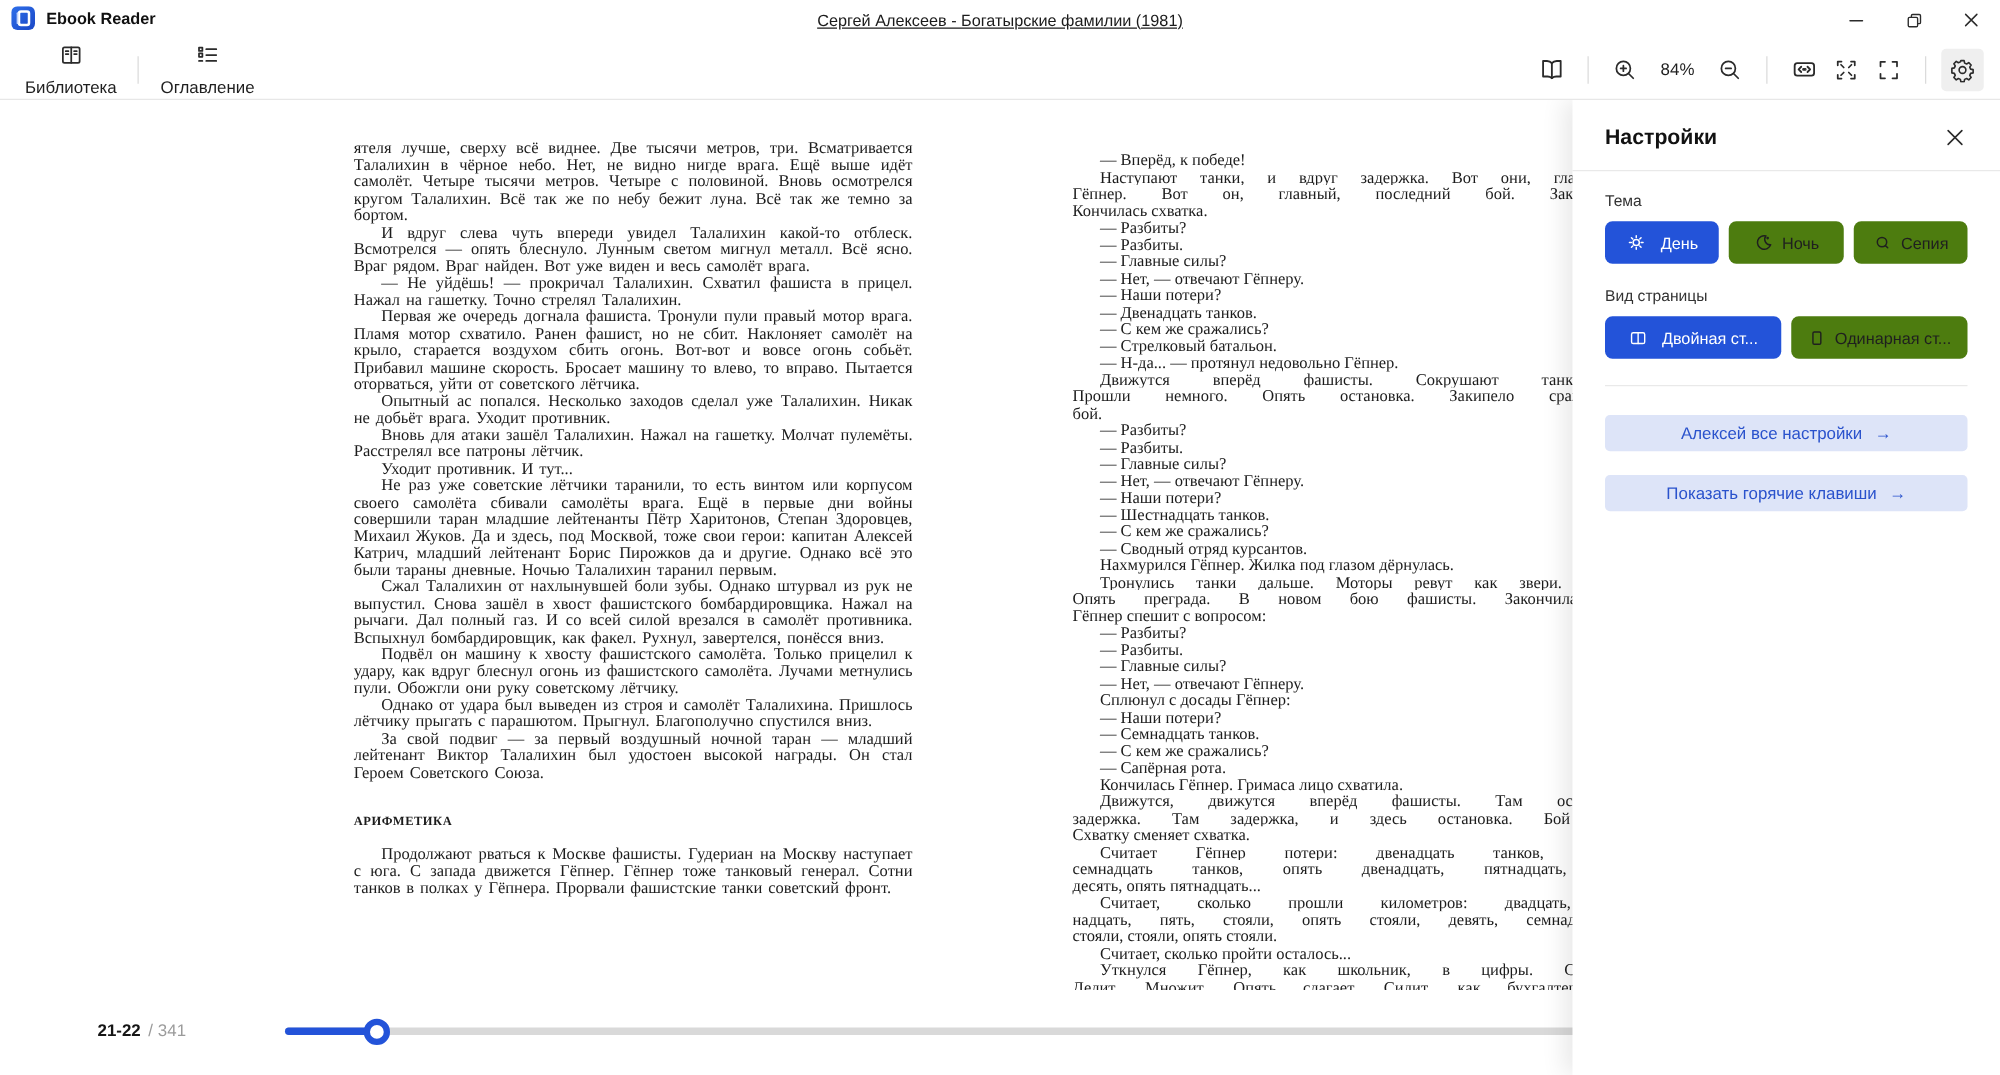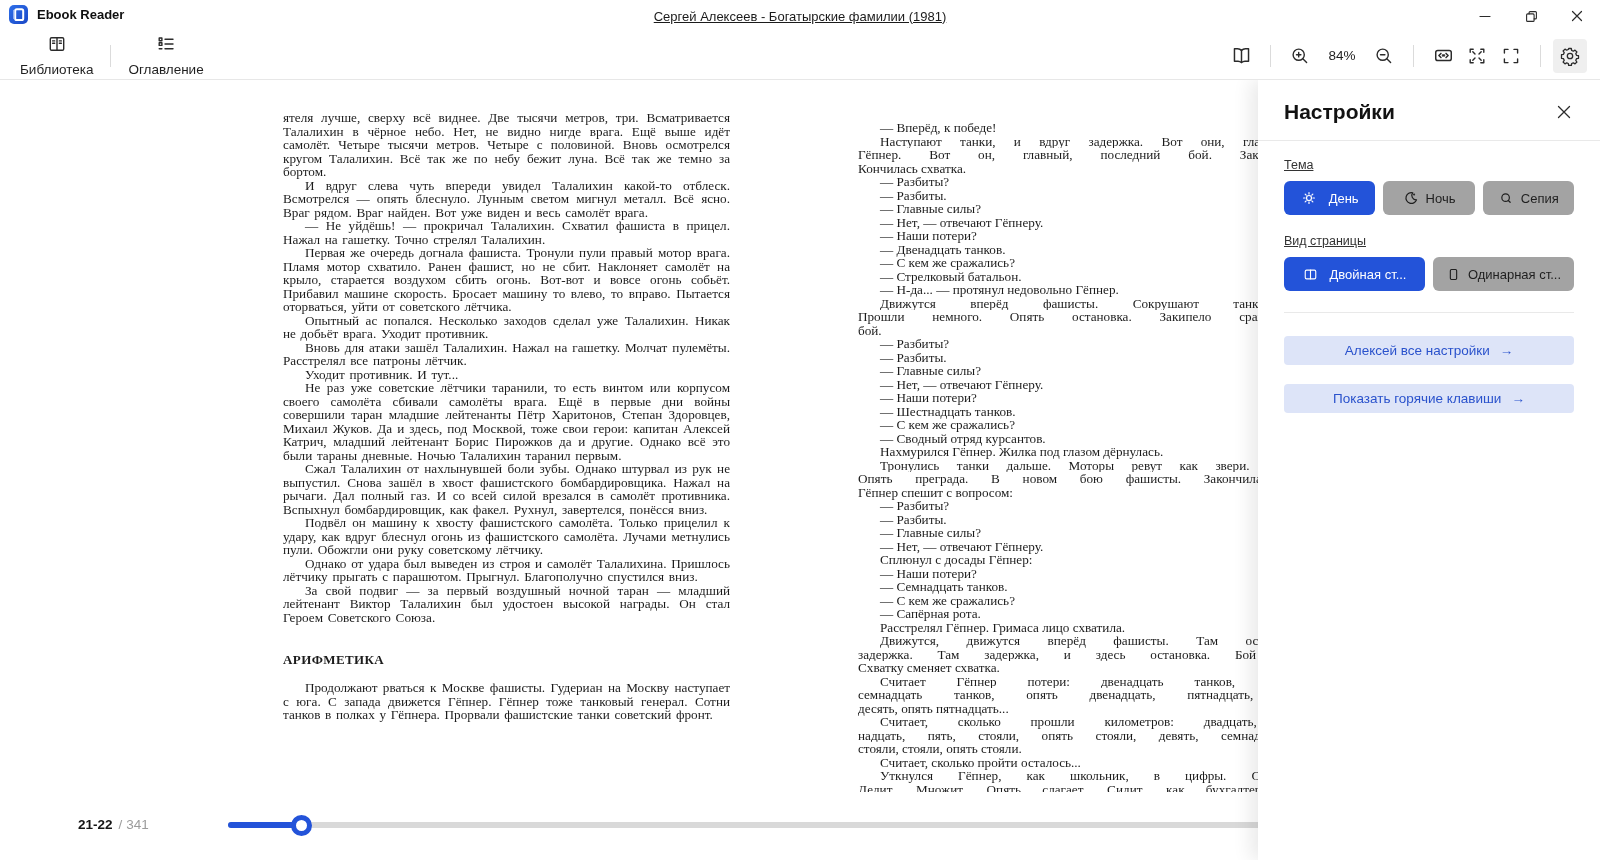--- a/index.html
+++ b/index.html
@@ -31,21 +31,21 @@
   .zoom-level { font-size:13.5px; color:#1f1f1f; margin:0 9px; min-width:32px; text-align:center; }
   svg.ic { stroke:#2b2b2b; fill:none; stroke-linecap:round; stroke-linejoin:round; }
 
   
   .viewport { position:absolute; top:80px; left:0; right:0; height:712px; overflow:hidden; background:#fff; }
   .page-left  { position:absolute; left:283px; top:31px; width:447px; }
   .page-right { position:absolute; left:858px; top:41px; width:480px; }
   .bp { font-family:"Liberation Serif",serif; font-size:13.2px; line-height:13.5px; color:#1c1c1c;
         text-align:justify; text-indent:22px; word-spacing:1.4px; }
   .bp.ni { text-indent:0; }
-  .bh { font-family:"Liberation Serif",serif; font-size:13px; font-weight:700; color:#1c1c1c;
+  .bh { font-family:"Liberation Serif",serif; font-size:10px; font-weight:700; color:#1c1c1c;
         margin:28px 0 13px; letter-spacing:.4px; }
   .bl { font-family:"Liberation Serif",serif; font-size:13.2px; line-height:13.5px; color:#1c1c1c;
         white-space:nowrap; }
   .bl.ind { padding-left:22px; }
   .bl.fw  { white-space:normal; text-align:justify; text-align-last:justify; width:480px;
             height:13.5px; overflow:hidden; word-spacing:1px; }
 
   
   .bottombar { position:absolute; left:0; right:0; bottom:0; height:66px; background:#fff; z-index:3; }
   .pager-label { position:absolute; left:78px; top:23px; font-size:13.5px; white-space:nowrap; }
@@ -56,26 +56,26 @@
   .slider-track { position:absolute; top:7px; left:0; right:0; height:6px; border-radius:3px; background:var(--track); }
   .slider-fill  { position:absolute; top:7px; left:0; height:6px; border-radius:3px; background:var(--accent); }
   .slider-thumb { position:absolute; top:0;  width:21px; height:21px; border-radius:50%;
                   background:#fff; border:5.5px solid var(--accent); transform:translateX(-10px); }
 
   
   .panel { position:absolute; top:80px; left:1258px; right:0; bottom:0; background:#fff;
            box-shadow:-7px 0 18px rgba(0,0,0,.09); z-index:4; }
   .panel-header { display:flex; align-items:center; justify-content:space-between;
                   padding:20px 26px 16px 26px; border-bottom:1px solid #e9e9e9; }
-  .panel-title { font-size:21px; font-weight:600; color:#121212; }
+  .panel-title { font-size:17px; font-weight:600; color:#121212; }
   .panel-close { background:none; border:none; display:flex; padding:2px; }
   .panel-body { padding:17px 26px 0 26px; }
-  .sec-label { font-size:12.5px; color:#333; margin-bottom:9px;text-decoration:underline; }
+  .sec-label { font-size:12.5px; color:#333; margin-bottom:9px; }
   .seg-row { display:flex; gap:8px; margin-bottom:19px; }
-  .seg-btn { flex:1; height:34px; border:none; border-radius:6px; background:#a3a3a3; color:#1f1f1f;
+  .seg-btn { flex:1; height:34px; border:none; border-radius:6px; background:#4d7c0f; color:#1f1f1f;
              font-size:13px; display:flex; align-items:center; justify-content:center; gap:7px;
              font-family:inherit; white-space:nowrap; overflow:hidden; }
   .seg-btn.active { background:var(--accent); color:#fff;gap:12px; }
   .seg-btn svg { flex:none; }
   .panel-divider { border:none; border-top:1px solid #e9e9e9; margin:21px 0 23px 0; }
   .action-btn { width:100%; height:29px; border:none; border-radius:4px; background:var(--action-bg);
                 color:var(--action-fg); font-size:13.5px; display:flex; align-items:center;
                 justify-content:center; gap:10px; margin-bottom:19px; font-family:inherit; }
 </style>
 </head>
@@ -240,21 +240,21 @@
       <div class="bl">Гёпнер спешит с вопросом:</div>
       <div class="bl ind">— Разбиты?</div>
       <div class="bl ind">— Разбиты.</div>
       <div class="bl ind">— Главные силы?</div>
       <div class="bl ind">— Нет, — отвечают Гёпнеру.</div>
       <div class="bl ind">Сплюнул с досады Гёпнер:</div>
       <div class="bl ind">— Наши потери?</div>
       <div class="bl ind">— Семнадцать танков.</div>
       <div class="bl ind">— С кем же сражались?</div>
       <div class="bl ind">— Сапёрная рота.</div>
-      <div class="bl ind">Расстрелял Гёпнер. Гримаса лицо схватила.</div>
+      <div class="bl ind">Кончилась Гёпнер. Гримаса лицо схватила.</div>
       <div class="bl ind fw">Движутся, движутся вперёд фашисты. Там остановка, з</div>
       <div class="bl fw">задержка. Там задержка, и здесь остановка. Бой переходит</div>
       <div class="bl">Схватку сменяет схватка.</div>
       <div class="bl ind fw">Считает Гёпнер потери: двенадцать танков, шестнадцать</div>
       <div class="bl fw">семнадцать танков, опять двенадцать, пятнадцать, двадцать,</div>
       <div class="bl">десять, опять пятнадцать...</div>
       <div class="bl ind fw">Считает, сколько прошли километров: двадцать, пятнадца</div>
       <div class="bl fw">надцать, пять, стояли, опять стояли, девять, семнадцать, четы</div>
       <div class="bl">стояли, стояли, опять стояли.</div>
       <div class="bl ind">Считает, сколько пройти осталось...</div>

